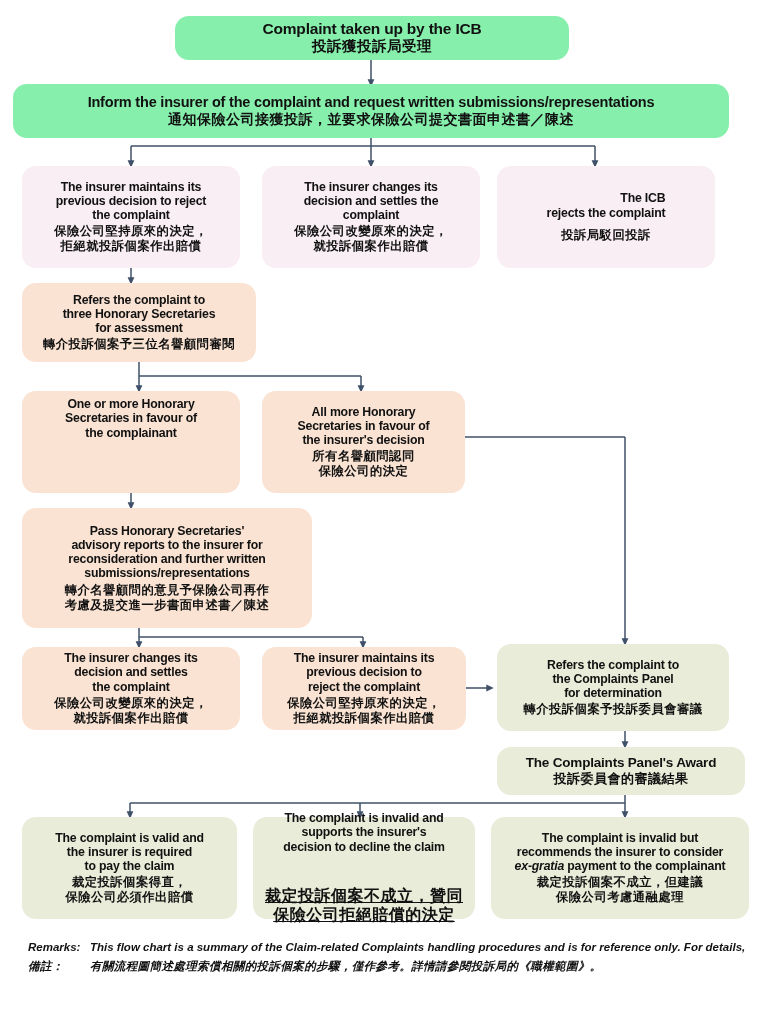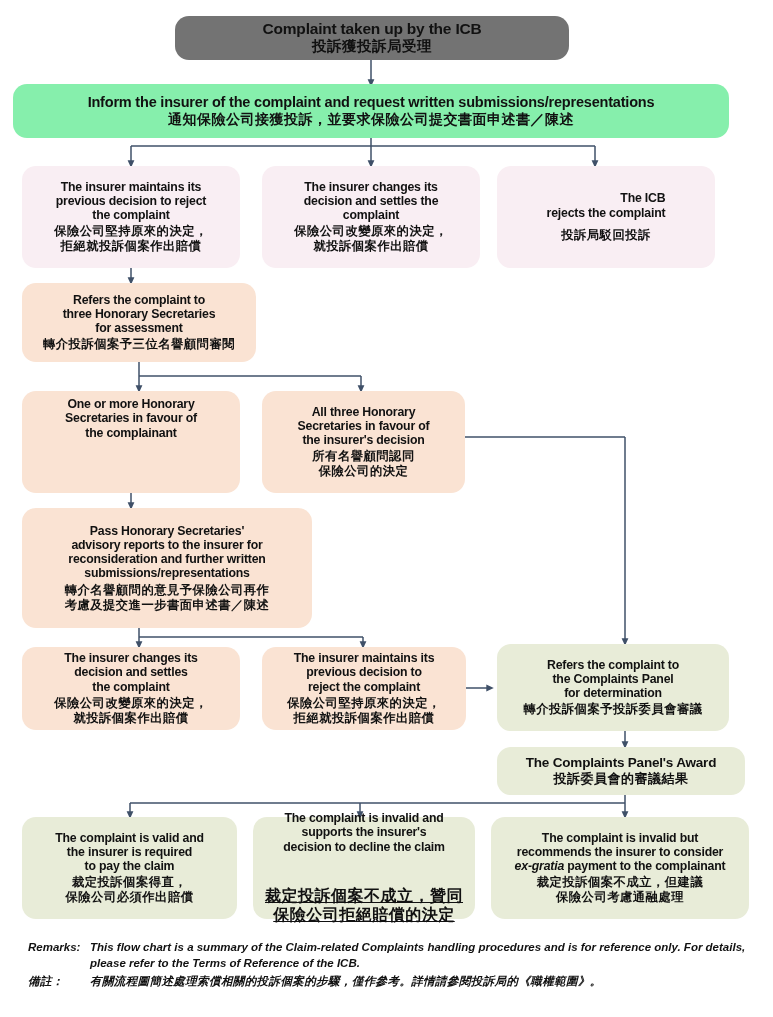--- a/index.html
+++ b/index.html
@@ -36,21 +36,21 @@
   .zh{
     font-weight:bold;
     color:#111111;
     line-height:1.22;
     font-family:"DejaVu Sans","Liberation Sans",sans-serif;
     letter-spacing:0.5px;
   }
   .em{font-style:italic;}
 
   
-  .c-blue{background:#737373;}
+  .c-blue{background:#86efac;}
   .c-pink{background:#86efac;}
   .c-pink2{background:#f9eef3;}
   .c-peach{background:#fae3d3;}
   .c-green{background:#e8ecd8;}
 
   
   #remarks{
     position:absolute;
     left:28px;top:940px;width:730px;
     z-index:2;
@@ -175,21 +175,21 @@
   <div class="node c-peach" style="left:22px;top:391px;width:218px;height:102px;justify-content:space-between;">
     <div class="en" style="font-size:12.3px;">
       <span>One or more Honorary</span><br>
       <span>Secretaries in favour of</span><br>
       <span>the complainant</span>
     </div>
   </div>
 
   <div class="node c-peach" style="left:262px;top:391px;width:203px;height:102px;">
     <div class="en" style="font-size:12.3px;">
-      <span>All three Honorary</span><br>
+      <span>All more Honorary</span><br>
       <span>Secretaries in favour of</span><br>
       <span>the insurer's decision</span>
     </div>
     <div class="zh" style="font-size:12.3px;margin-top:2px;">
       <span>所有名譽顧問認同</span><br>
       <span>保險公司的決定</span>
     </div>
   </div>
 
   <div class="node c-peach" style="left:22px;top:508px;width:290px;height:120px;">
@@ -279,21 +279,20 @@
       <span>裁定投訴個案不成立，但建議</span><br>
       <span>保險公司考慮通融處理</span>
     </div>
   </div>
 
   <div id="remarks">
     <div class="rmk-row">
       <div class="rmk-label rmk-en" style="width:62px;">Remarks:</div>
       <div class="rmk-body rmk-en" style="flex:1;">
         <span>This flow chart is a summary of the Claim-related Complaints handling procedures and is for reference only. For details,</span><br>
-        <span>please refer to the Terms of Reference of the ICB.</span>
       </div>
     </div>
     <div class="rmk-row" style="margin-top:3px;">
       <div class="rmk-label rmk-zh" style="width:62px;">備註：</div>
       <div class="rmk-body rmk-zh" style="flex:1;">有關流程圖簡述處理索償相關的投訴個案的步驟，僅作參考。詳情請參閱投訴局的《職權範圍》。</div>
     </div>
   </div>
 
 </div>
 

